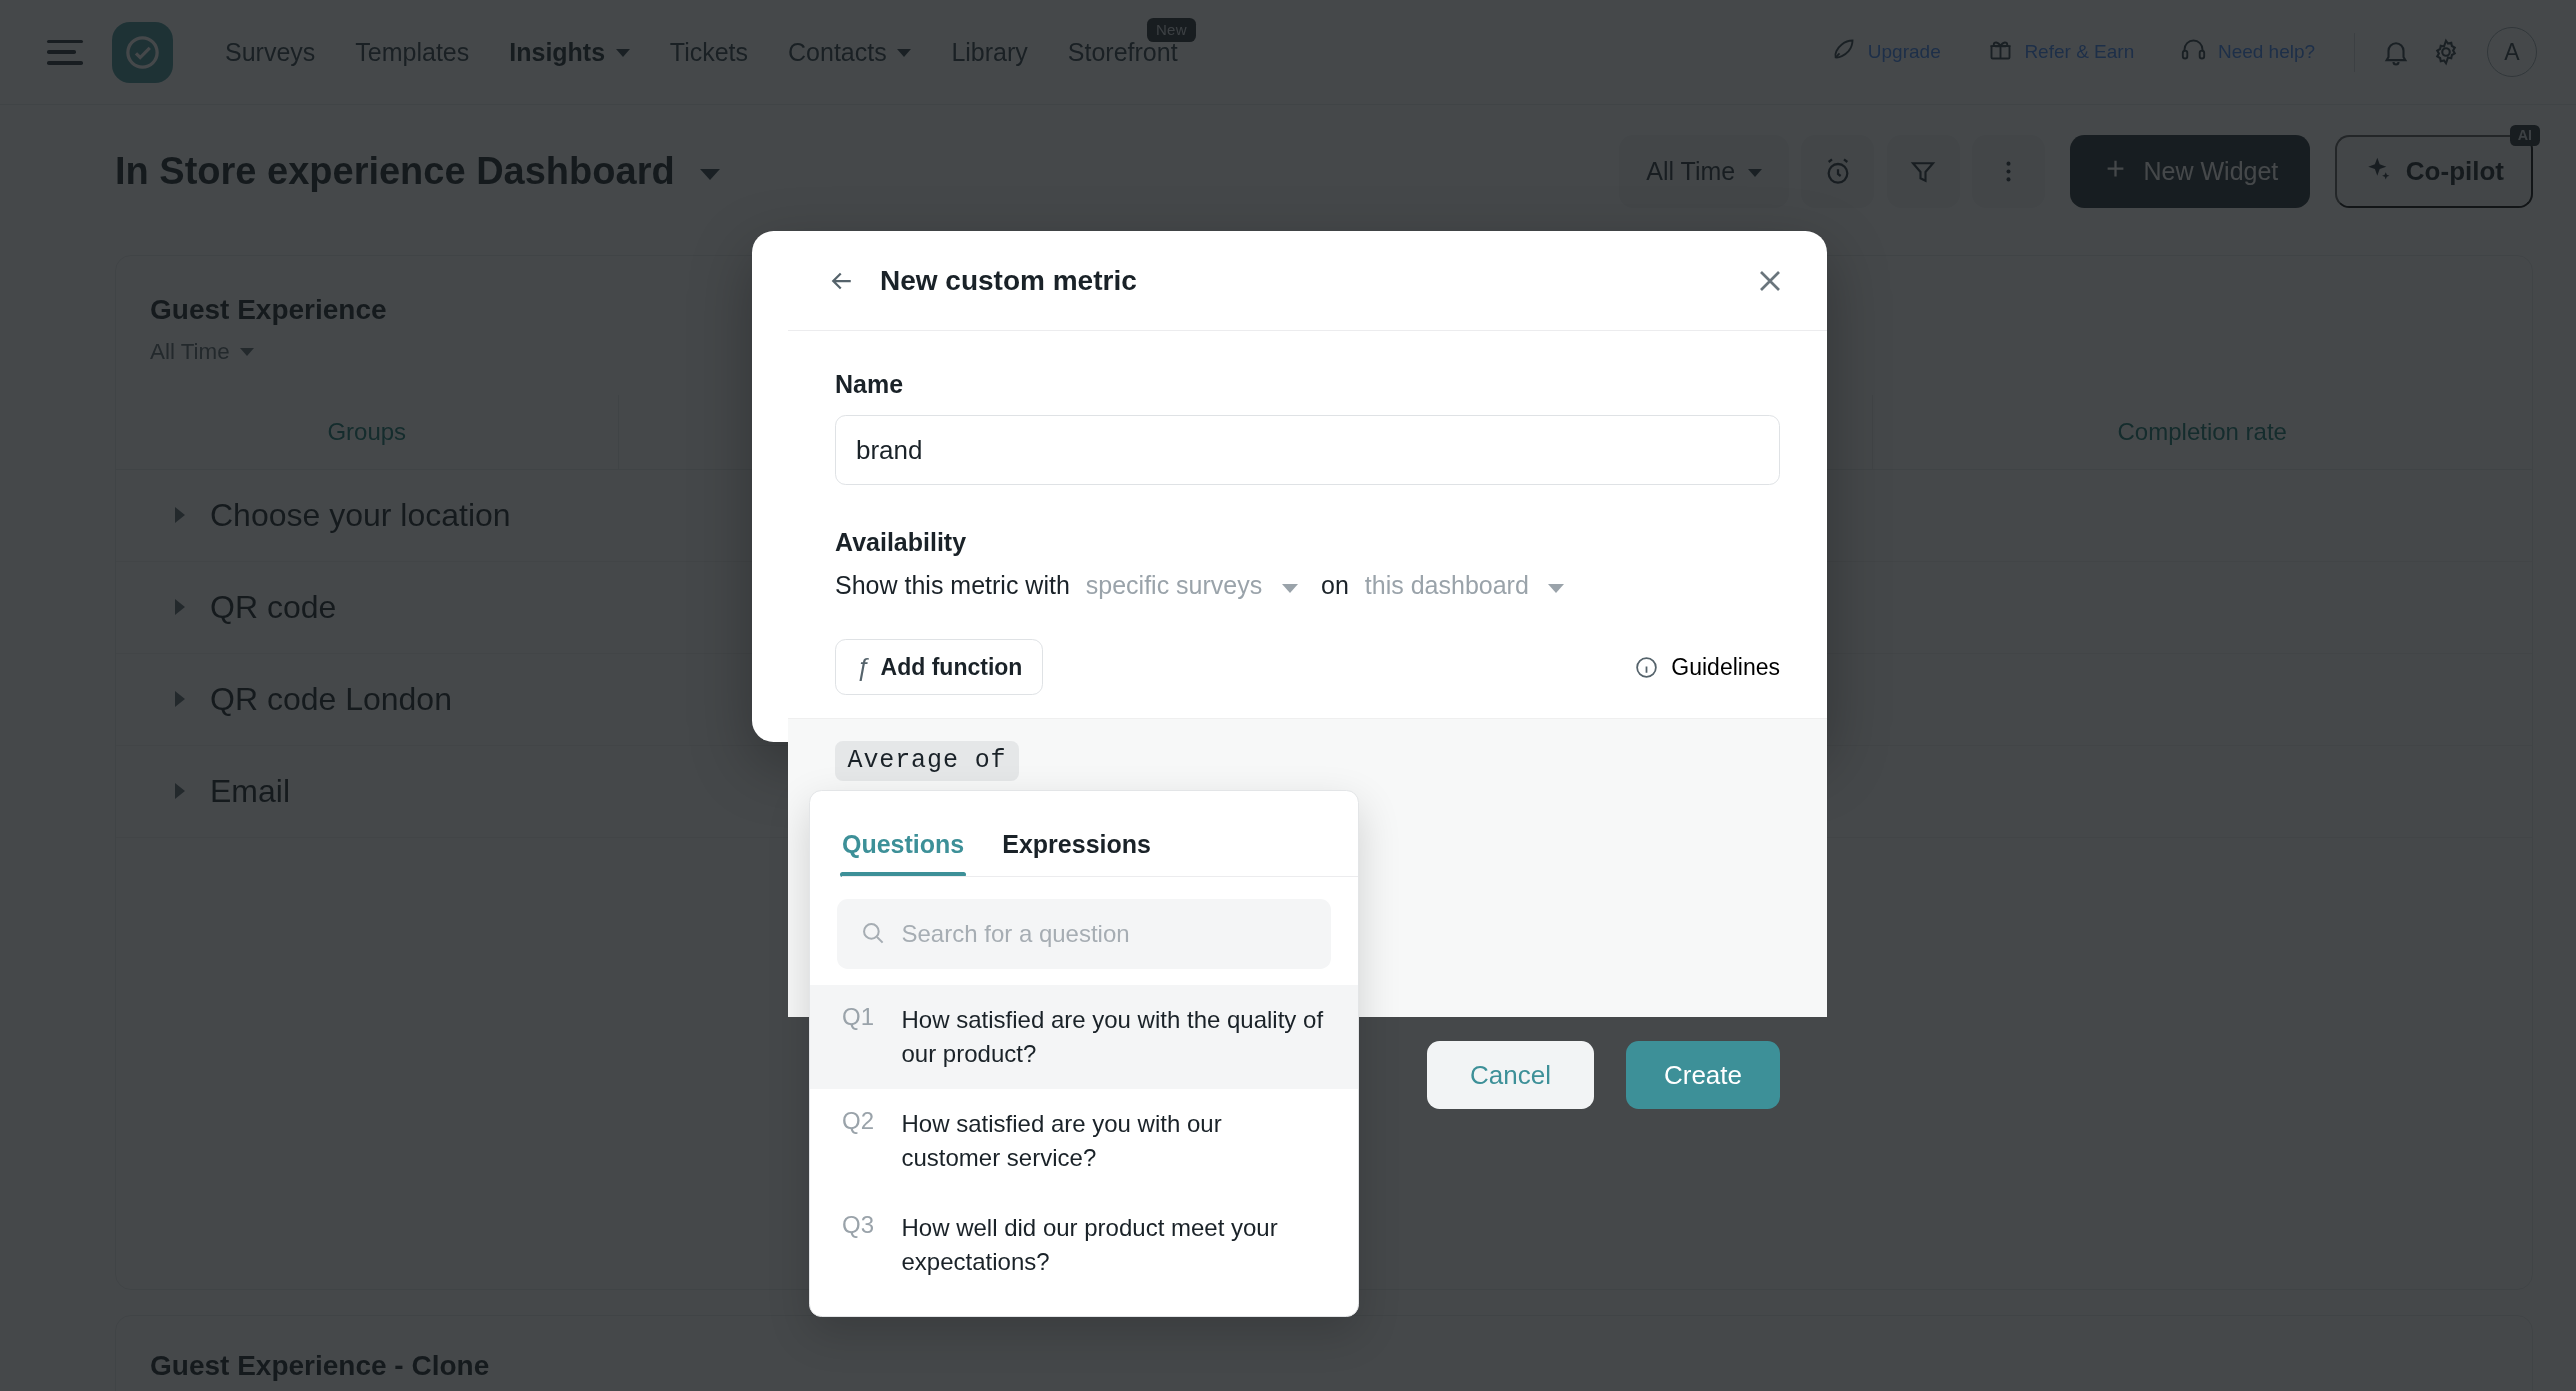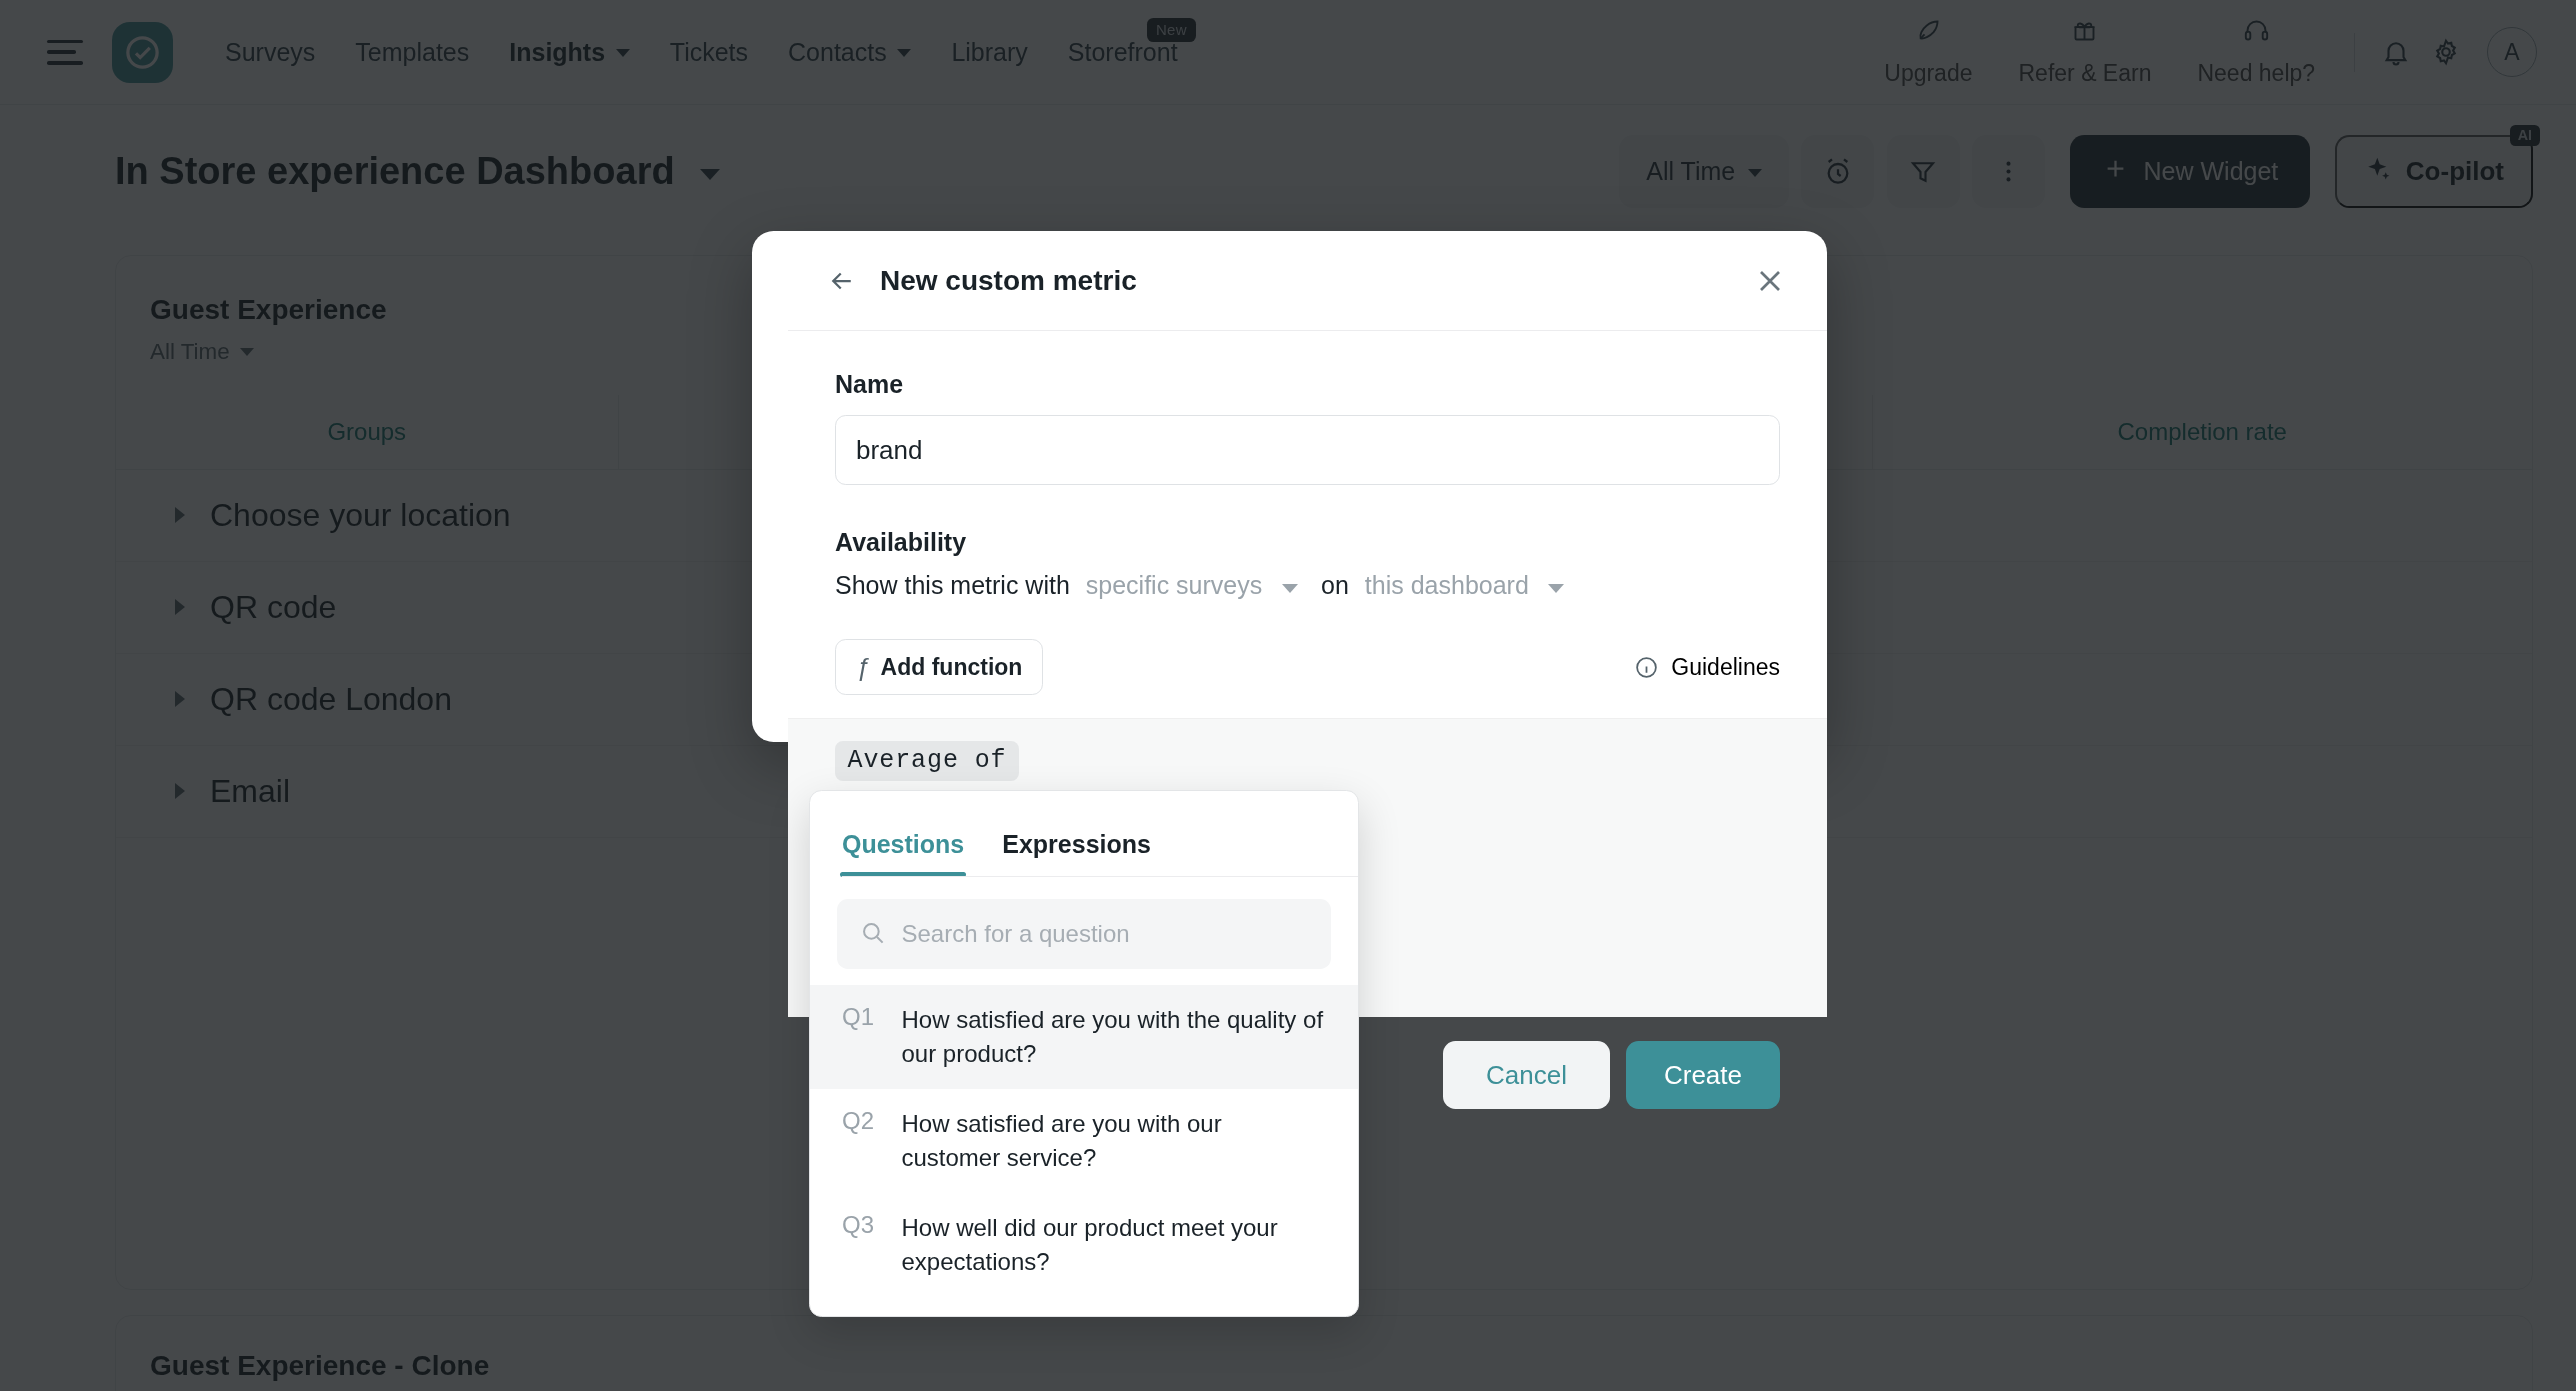--- a/index.html
+++ b/index.html
@@ -52,21 +52,21 @@
   }
   .new-badge {
     position: absolute; top: -20px; right: 1.8px;
     background: #20282e; color: #cfd6da;
     font-size: 15px; padding: 3.6px 9px; border-radius: 6.3px; letter-spacing: 0.3px;
   }
 
   .nav-right { margin-left: auto; display: flex; align-items: center; gap: 0; }
   .nav-action {
     display: flex; align-items: center; gap: 10.7px;
-    font-size: 23px; color: #404040; padding: 0 23px; cursor: pointer; white-space: nowrap; flex-direction: column;
+    font-size: 19px; color: #3b82f6; padding: 0 23px; cursor: pointer; white-space: nowrap;
   }
   .nav-divider { width: 0.9px; height: 39px; background: #cfd6da; margin: 0 16px; }
   .icon-btn {
     width: 50px; height: 50px; display: flex; align-items: center; justify-content: center;
     cursor: pointer; border-radius: 9px;
   }
   .avatar {
     width: 50px; height: 50px; border-radius: 50%;
     border: 0.9px solid #9aa7ae; color: #2a3b44;
     display: flex; align-items: center; justify-content: center;
@@ -203,20 +203,21 @@
   .foot-btns { margin-left: auto; display: flex; align-items: flex-end; gap: 16px; }
   .btn-cancel {
     height: 68px; border-radius: 12.5px; background: #f2f4f5; color: #3d9098;
     font-size: 26px; padding: 0 43px; border: none; cursor: pointer;
     font-family: "Liberation Sans", sans-serif;
   }
   .btn-create {
     height: 68px; border-radius: 12.5px; background: #3d9098; color: #ffffff;
     font-size: 26px; padding: 0 38px; border: none; cursor: pointer;
     font-family: "Liberation Sans", sans-serif;
+    margin-left: 16px;
   }
 
   
   .picker {
     position: absolute; left: 809px; top: 790px; width: 550px; height: 527px;
     background: #ffffff; border: 0.9px solid #e3e5e7; border-radius: 12.5px;
     box-shadow: 0 16px 43px rgba(0,0,0,.16); overflow: hidden;
   }
   .picker-tabs { display: flex; align-items: flex-end; height: 86px; padding: 0 32px; position: relative; }
   .ptab {

